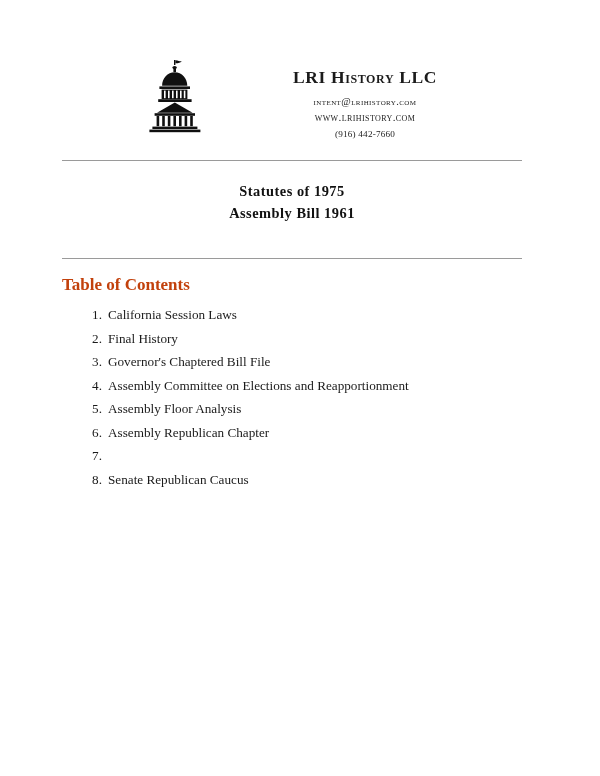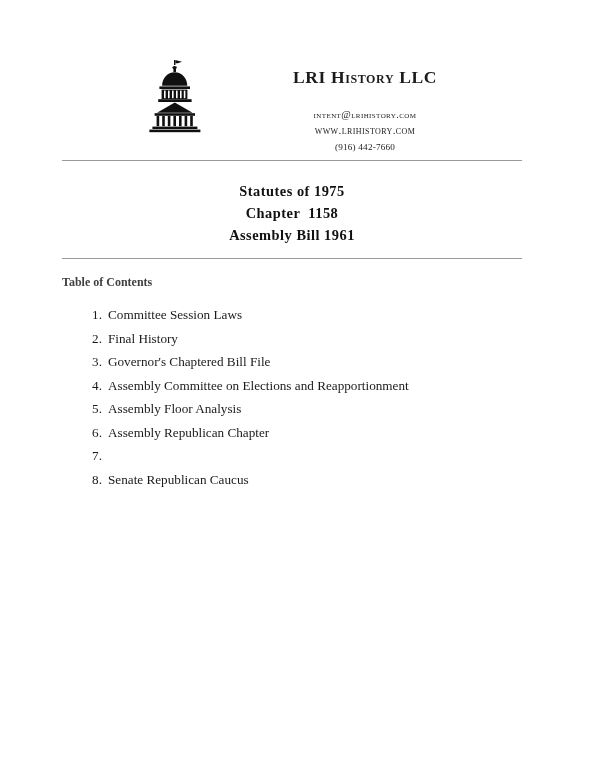--- a/index.html
+++ b/index.html
@@ -44,21 +44,21 @@
     color: #1b1b1b;
   }
   .org-name {
     font-size: 17.5px;
     letter-spacing: 0.6px;
     font-weight: bold;
     font-variant: small-caps;
     line-height: 1.1;
   }
   .org-email {
-    margin-top: 22px;
+    margin-top: 9px;
     font-size: 10.3px;
     letter-spacing: 0.4px;
     font-variant: small-caps;
   }
   .org-web {
     margin-top: 4px;
     font-size: 11px;
     letter-spacing: 0.4px;
     font-variant: small-caps;
   }
@@ -92,23 +92,23 @@
     letter-spacing: 0.5px;
     line-height: 22px;
   }
   .title-block div { white-space: pre; }
 
   
   .toc-heading {
     position: absolute;
     left: 62px;
     top: 275px;
-    font-size: 12px;
+    font-size: 17px;
     font-weight: bold;
-    color: #404040;
+    color: #c2410c;
   }
   .toc-list {
     position: absolute;
     left: 62px;
     top: 303px;
     width: 460px;
     margin: 0;
     padding: 0 0 0 46px;
     list-style: none;
     color: #1a1a1a;
@@ -179,32 +179,31 @@
       <div class="org-email">intent@lrihistory.com</div>
       <div class="org-web">www.lrihistory.com</div>
       <div class="org-phone">(916) 442-7660</div>
     </div>
   </div>
 
   <div class="rule rule-top"></div>
 
   <div class="title-block">
     <div>Statutes of 1975</div>
-    <div>Chapter  1158</div>
     <div>Assembly Bill 1961</div>
   </div>
 
   <div class="rule rule-bottom"></div>
 
   <div class="toc-heading">Table of Contents</div>
 
   <ol class="toc-list">
     <li>
       <span class="toc-num">1.</span>
-      <span>Committee Session Laws</span>
+      <span>California Session Laws</span>
     </li>
     <li>
       <span class="toc-num">2.</span>
       <span>Final History</span>
     </li>
     <li>
       <span class="toc-num">3.</span>
       <span>Governor's Chaptered Bill File</span>
     </li>
     <li>

